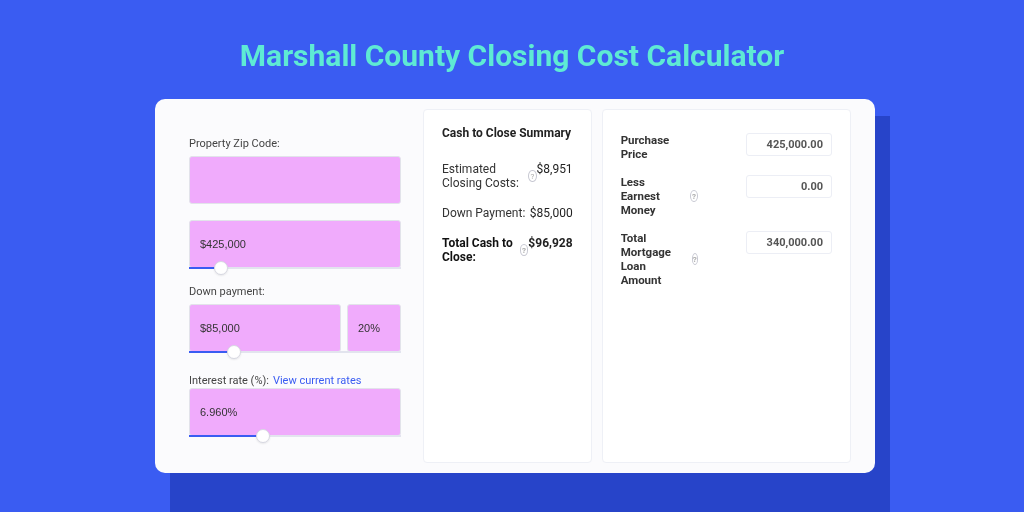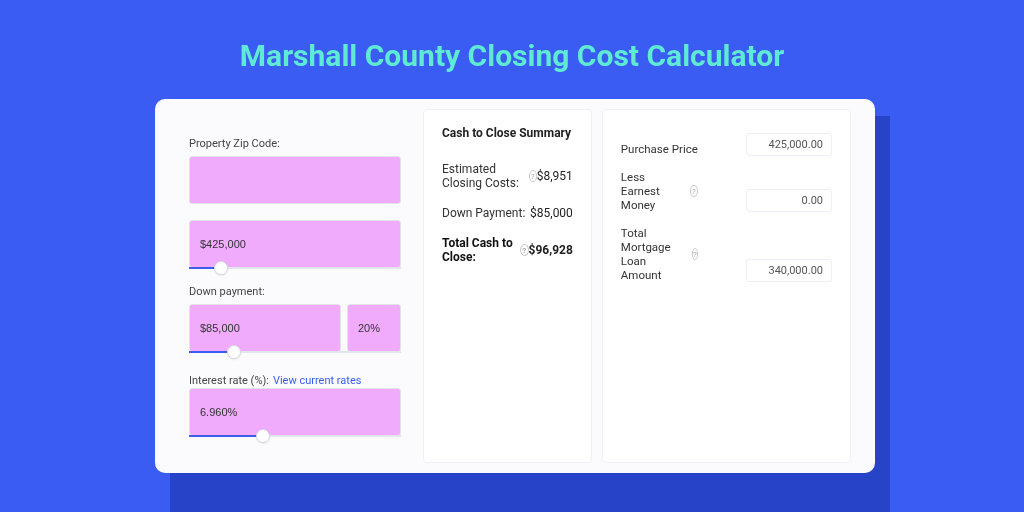--- a/index.html
+++ b/index.html
@@ -106,21 +106,20 @@
     }
     .panel-title {
       font-size: 12px;
       font-weight: 700;
       color: #222;
       margin-bottom: 14px;
     }
     .summary-row {
       display: flex;
       justify-content: space-between;
-      align-items: center;
       font-size: 12px;
       color: #333;
       padding: 8px 0;
     }
     .summary-row.total {
       font-weight: 700;
       color: #111;
     }
     .lbl { display: flex; align-items: center; gap: 4px; }
     .help-icon {
@@ -131,24 +130,25 @@
       border: 1px solid #c7c8d2;
       border-radius: 50%;
       font-size: 8px;
       color: #aaa;
       cursor: pointer;
     }
     .val { color: #222; }
     .worksheet-row {
       display: flex;
       justify-content: space-between;
-      align-items: flex-end;
+      align-items: flex-start;
       font-size: 11.5px;
       color: #333;
       padding: 7px 0;
+      font-weight: bold;
     }
     .value-pill {
       min-width: 86px;
       text-align: right;
       border: 1px solid #eceef5;
       border-radius: 3px;
       padding: 4px 8px;
       font-size: 11px;
       color: #555;
       background: #fff;

